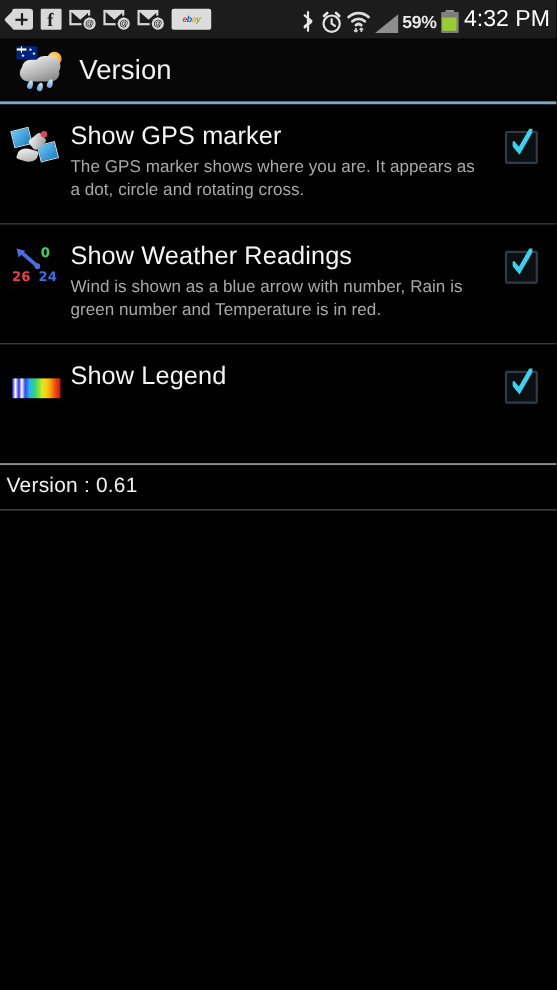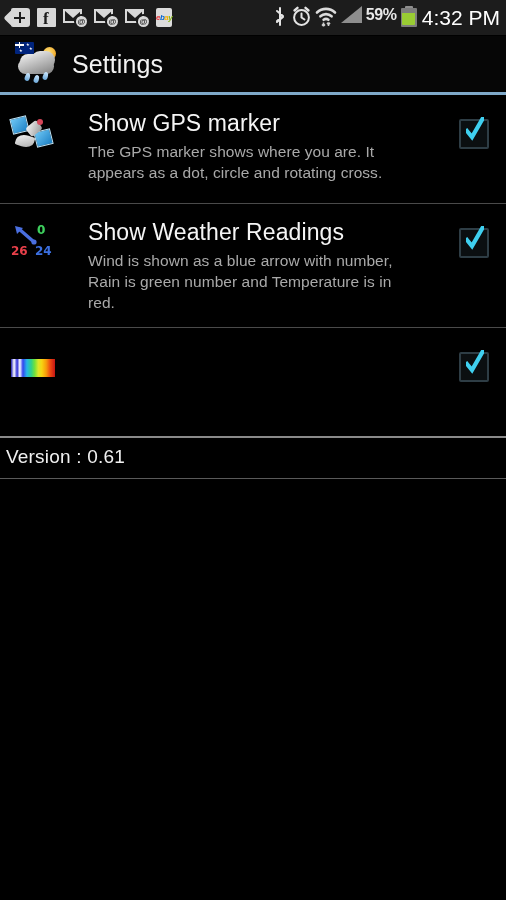--- a/index.html
+++ b/index.html
@@ -13,21 +13,21 @@
 
   
   .statusbar {
     position:relative; height:36px; width:100%;
     background:#1c1c1c;
     display:flex; align-items:center;
     padding:0 6px 0 6px;
     border-bottom:1px solid #000;
   }
   .sb-left { display:flex; align-items:center; gap:7px; }
-  .sb-right { display:flex; align-items:flex-start; gap:4px; margin-left:auto; }
+  .sb-right { display:flex; align-items:flex-end; gap:4px; margin-left:auto; }
 
   .ic { display:inline-block; position:relative; }
 
   
   .ic-backtag { width:24px; height:19px; }
   .ic-backtag .tag {
     position:absolute; left:5px; top:0; width:19px; height:19px;
     background:#d8d8d8; border-radius:2px 3px 3px 2px;
   }
   .ic-backtag .pt {
@@ -62,21 +62,21 @@
   .ic-mail.open .env:before { border-top-color:#d8d8d8; }
   .ic-mail .at {
     position:absolute; right:0; bottom:0; width:11px; height:11px;
     border-radius:50%; background:#d8d8d8; color:#1c1c1c;
     font-size:8px; line-height:11px; text-align:center; font-weight:bold;
   }
   .ic-mail .cut { position:absolute; right:0; bottom:0; width:11px; height:11px;
     border-radius:50%; box-shadow:0 0 0 2px #1c1c1c; }
 
   
-  .ic-ebay { width:16px; height:19px; background:#dcdcdc; border-radius:2px;
+  .ic-ebay { width:36px; height:19px; background:#dcdcdc; border-radius:2px;
     font-size:8px; font-weight:bold; font-style:italic; line-height:19px;
     text-align:center; letter-spacing:-0.5px; }
   .ic-ebay .e1{color:#e53238;} .ic-ebay .e2{color:#0064d2;}
   .ic-ebay .e3{color:#f5af02;} .ic-ebay .e4{color:#86b817;}
 
   
   .ic-bt { width:14px; height:21px; }
   .ic-bt svg { display:block; }
 
   
@@ -160,21 +160,21 @@
     background:transparent; border:none; cursor:pointer;
     font-family:"Liberation Sans", sans-serif;
   }
   .ab-sep { width:1px; height:32px; background:#3a3a3a; }
   .accent-line { width:100%; height:3px; background:#7fa9c9; }
 
   
   .list { width:100%; background:#000; }
   .row {
     position:relative; display:flex; align-items:flex-start;
-    padding:14px 8px 14px 8px; min-height:108px;gap:24px;
+    padding:14px 8px 14px 8px; min-height:108px;
   }
   .row-divider { width:100%; height:1px; background:#4a4a4a; }
   .row-icon { width:52px; flex:0 0 52px; position:relative; height:56px; }
 
   
   .sat { position:absolute; left:2px; top:4px; width:46px; height:42px; }
   .sat .panel {
     position:absolute; width:17px; height:16px;
     background:linear-gradient(145deg,#6fc7f5,#1b7fc4);
     border:1px solid #bfe6fb;
@@ -344,21 +344,21 @@
         <span class="uj"></span>
         <span class="st" style="left:11px;top:1px;">★</span>
         <span class="st" style="left:14px;top:5px;">★</span>
         <span class="st" style="left:4px;top:7px;">★</span>
       </span>
       <span class="drop d1"></span>
         <span class="drop d2"></span>
         <span class="drop d3"></span>
     </span>
 
-    <span class="ab-title">Settings</span>
+    <span class="ab-title">Version</span>
 
   </div>
   <div class="accent-line"></div>
 
   <div class="list">
 
     <div class="row">
       <span class="row-icon">
         <span class="sat">
           <span class="panel p1"></span>
@@ -413,20 +413,21 @@
         </span>
       </span>
     </div>
     <div class="row-divider"></div>
 
     <div class="row">
       <span class="row-icon">
         <span class="legend-bar"></span>
       </span>
       <span class="row-text">
+        <div class="row-title">Show Legend</div>
       </span>
       <span class="row-check">
         <span class="checkbox">
           <span class="tick">
             <svg width="18" height="26" viewBox="0 0 18 26">
               <path d="M1 14 L6 20 L17 1" stroke="#3fd0f0" stroke-width="4.2" fill="none" stroke-linecap="square" stroke-linejoin="miter"></path>
             </svg>
           </span>
         </span>
       </span>

